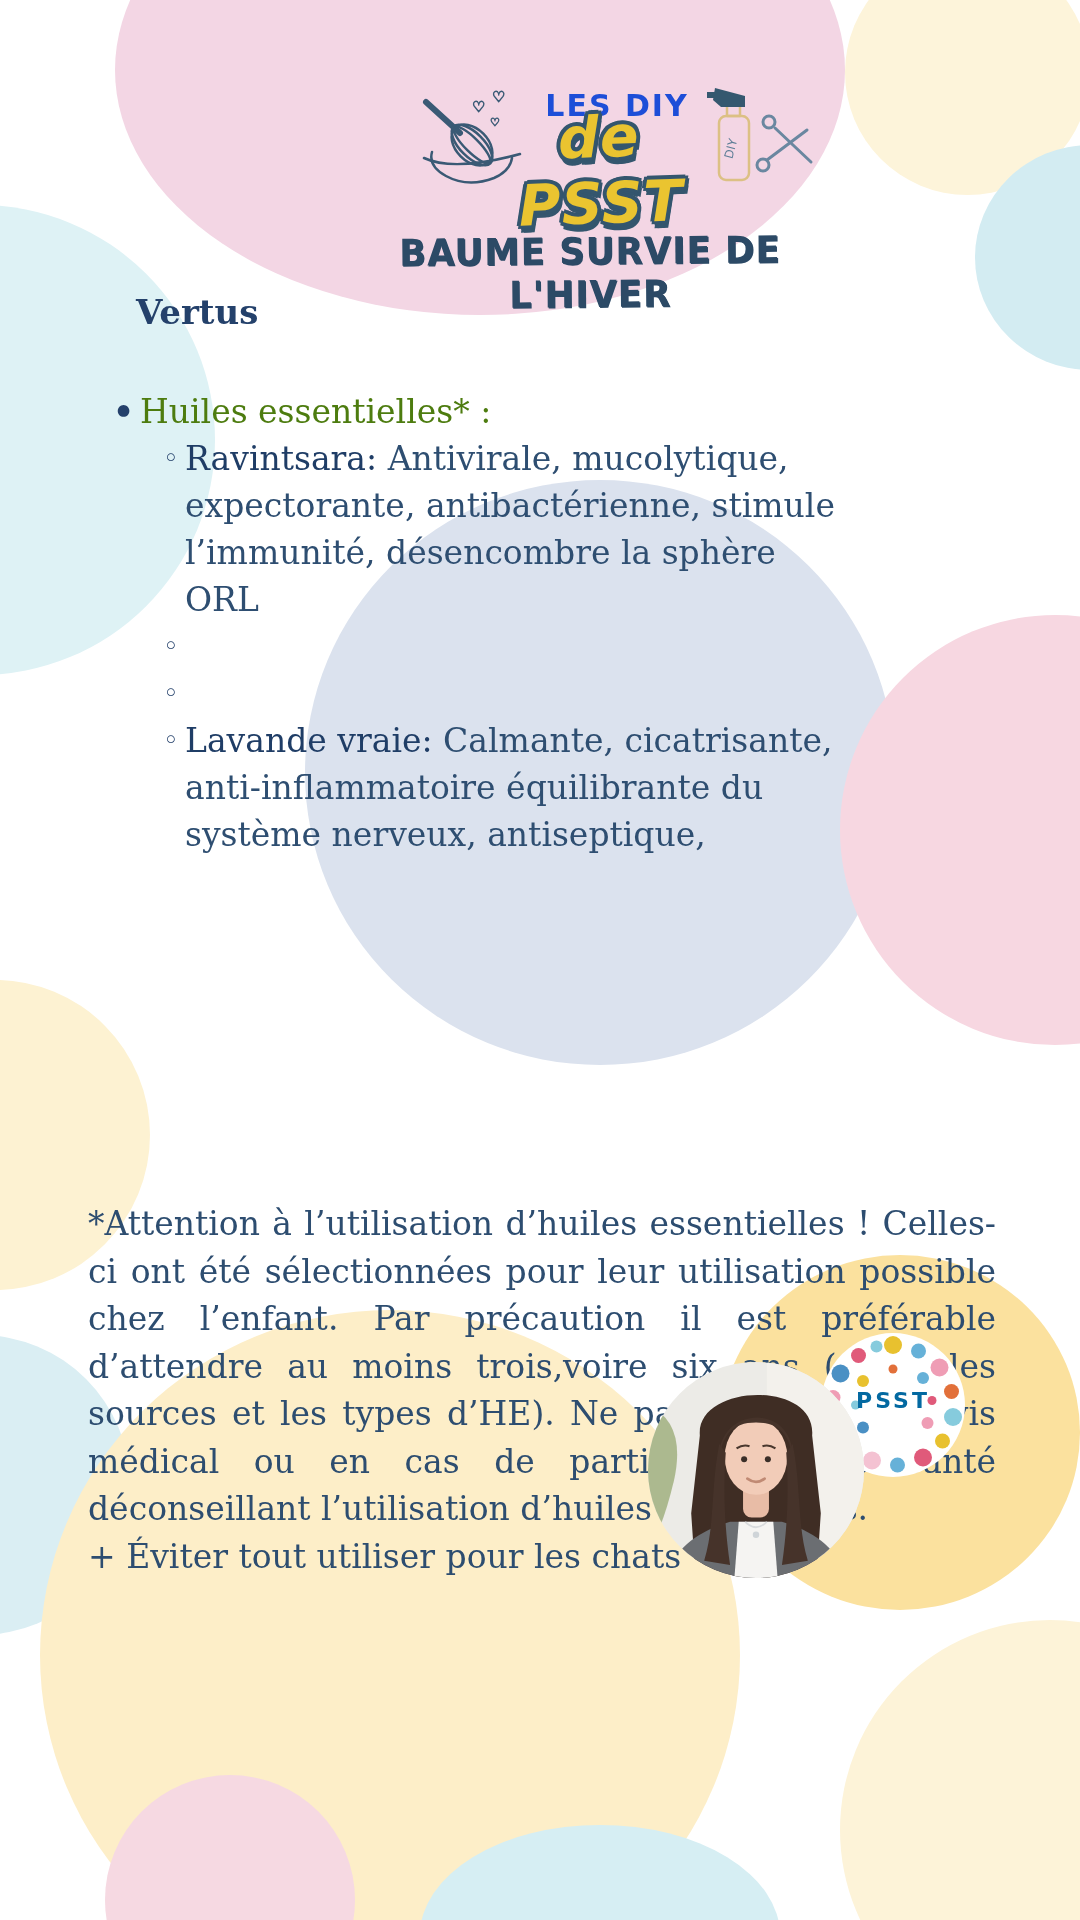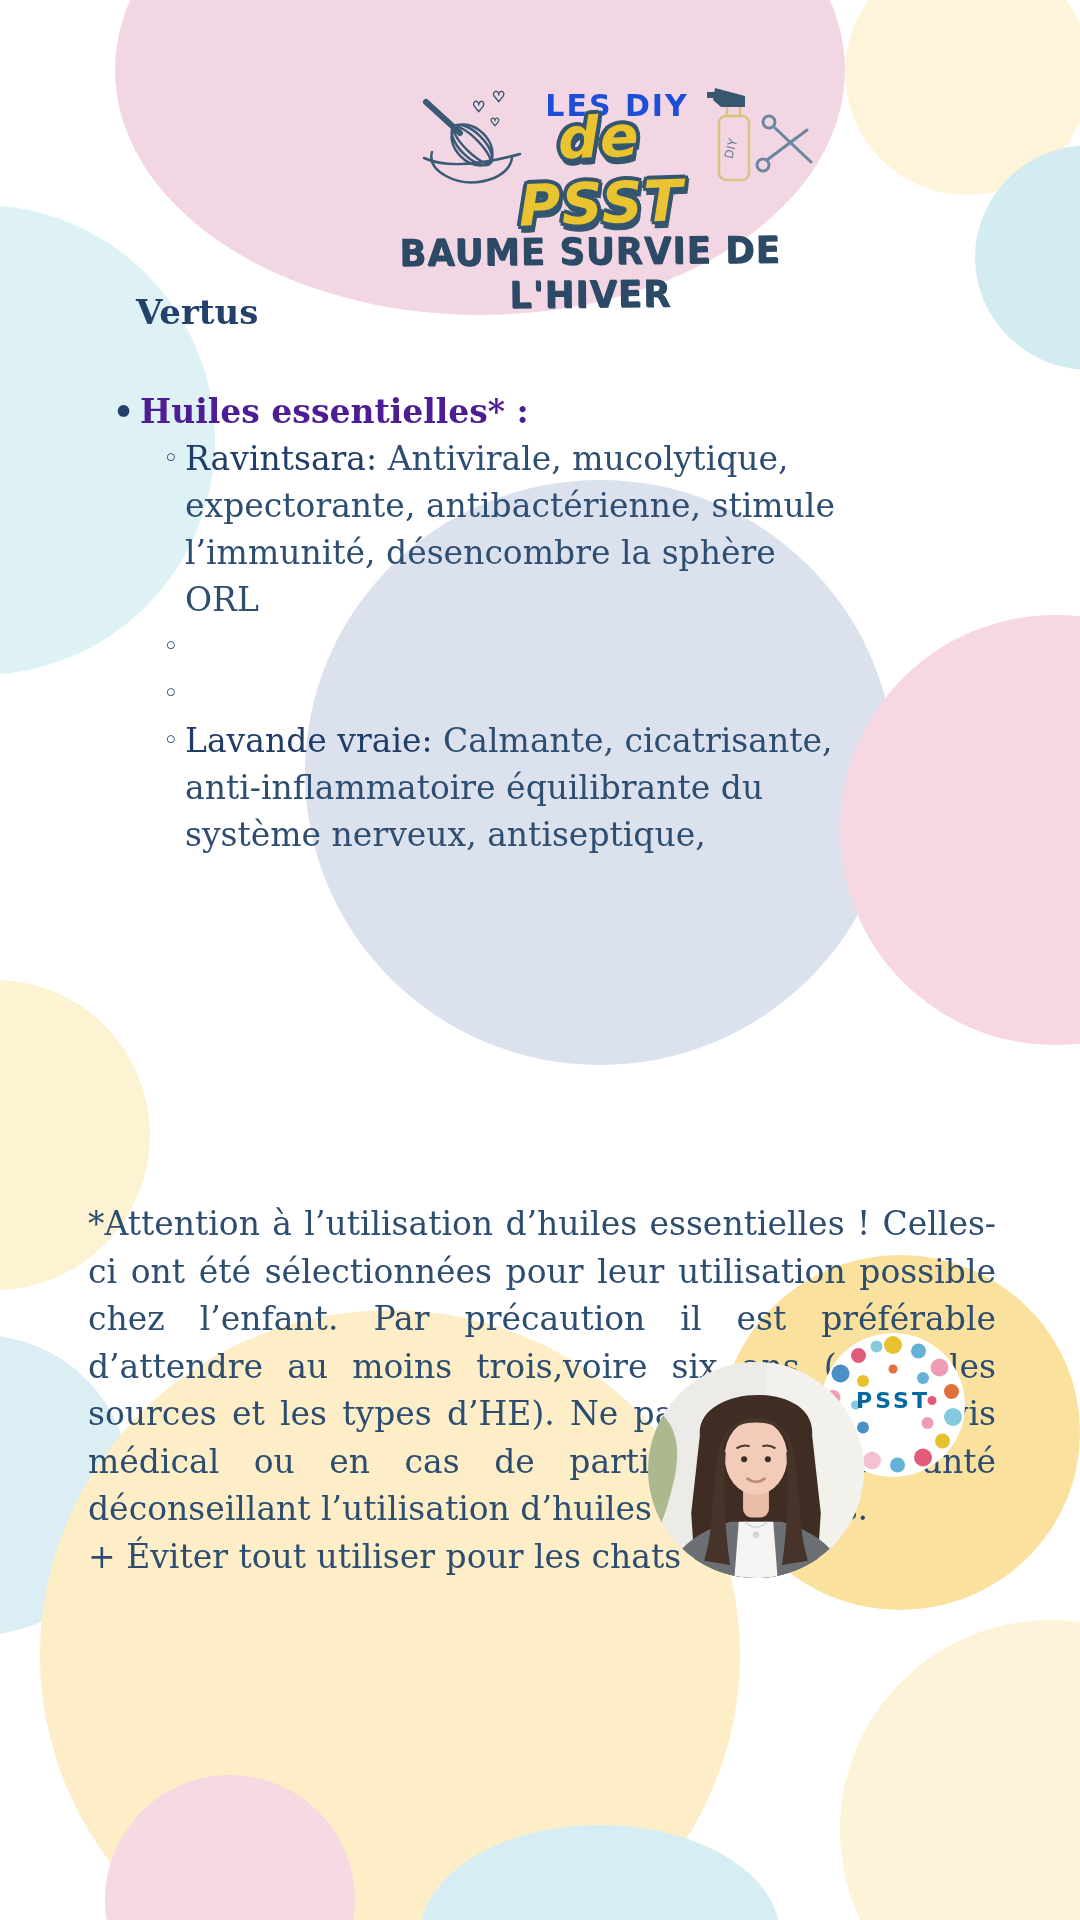--- a/index.html
+++ b/index.html
@@ -53,21 +53,21 @@
     position:absolute;left:88px;top:292px;z-index:2;
     font-weight:bold;font-size:34px;color:#24416b;margin-left:48px;
   }
   .list{position:absolute;left:88px;top:388px;width:770px;z-index:2;font-size:33px;line-height:47px;}
   .li{display:flex;}
   .li .marker{flex:none;color:#24416b;}
   .li.l1 .marker{width:27px;margin-left:25px;font-weight:bold;}
   .li.l2 .marker{width:22px;margin-left:75px;font-size:26px;}
   .li .txt{flex:1;}
   .b{font-weight:normal;color:#1f3d66;}
-  .li.l1 .txt{font-weight:bold;color:#4c1d95;}
+  .li.l1 .txt{font-weight:normal;color:#4d7c0f;}
 
   .warning{
     position:absolute;left:88px;top:1200px;width:908px;z-index:2;
     font-size:33px;line-height:47.5px;color:#2d4d70;
   }
   .warning .para{text-align:justify;}
 
   
   .psst-badge{position:absolute;left:818px;top:1330px;width:150px;height:150px;z-index:2;}
   .avatar{

